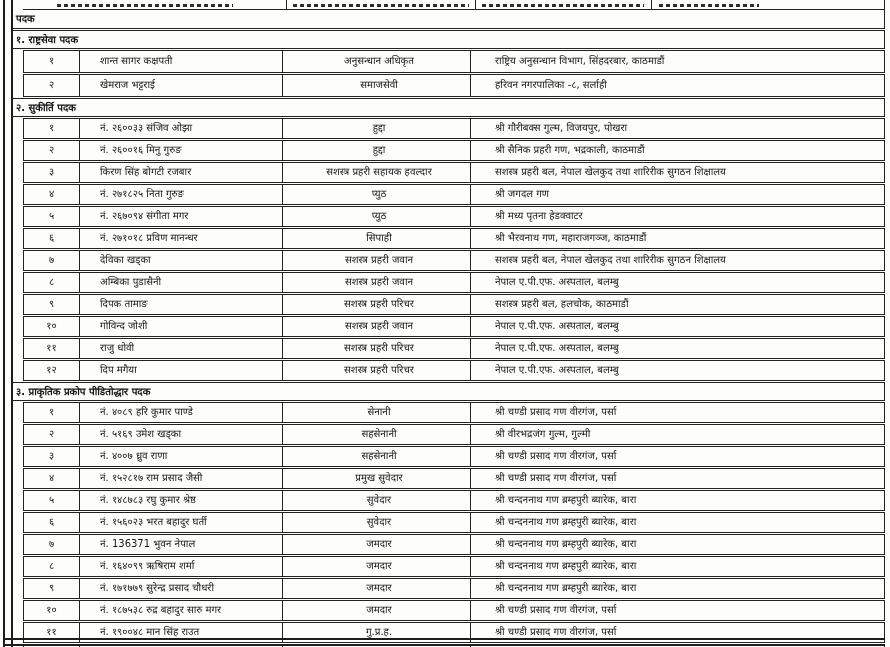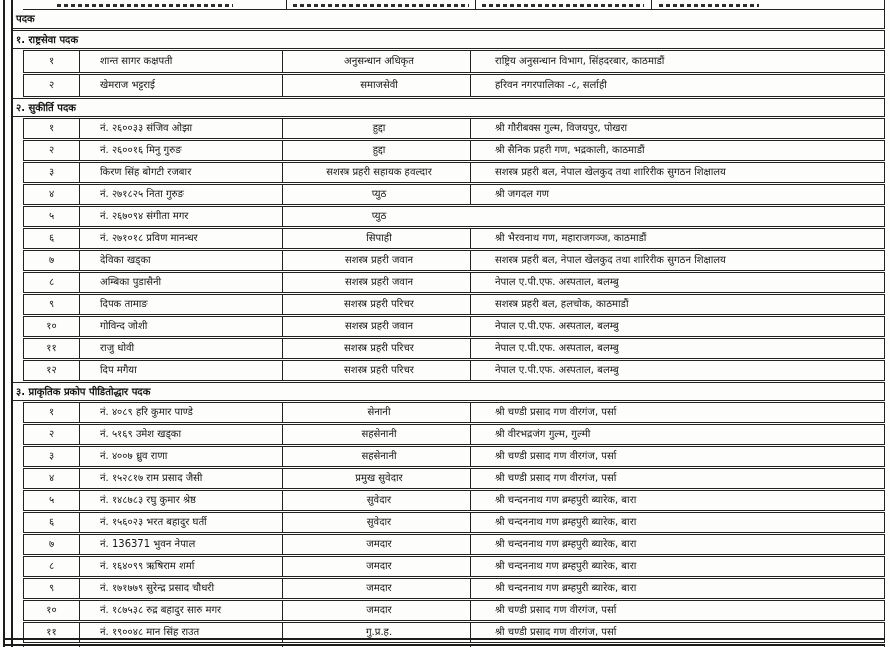--- a/index.html
+++ b/index.html
@@ -133,20 +133,21 @@
         <div class="row">
           <div class="cell c-sn">४</div>
           <div class="cell c-name">नं. २७१८२५ निता गुरुङ</div>
           <div class="cell c-rank">प्युठ</div>
           <div class="cell c-org">श्री जगदल गण</div>
         </div>
         <div class="row">
           <div class="cell c-sn">५</div>
           <div class="cell c-name">नं. २६७०९४ संगीता मगर</div>
           <div class="cell c-rank">प्युठ</div>
+          <div class="cell c-org">श्री मध्य पृतना हेडक्वाटर</div>
         </div>
         <div class="row">
           <div class="cell c-sn">६</div>
           <div class="cell c-name">नं. २७१०१८ प्रविण मानन्धर</div>
           <div class="cell c-rank">सिपाही</div>
           <div class="cell c-org">श्री भैरवनाथ गण, महाराजगञ्ज, काठमाडौं</div>
         </div>
         <div class="row">
           <div class="cell c-sn">७</div>
           <div class="cell c-name">देविका खड्का</div>

